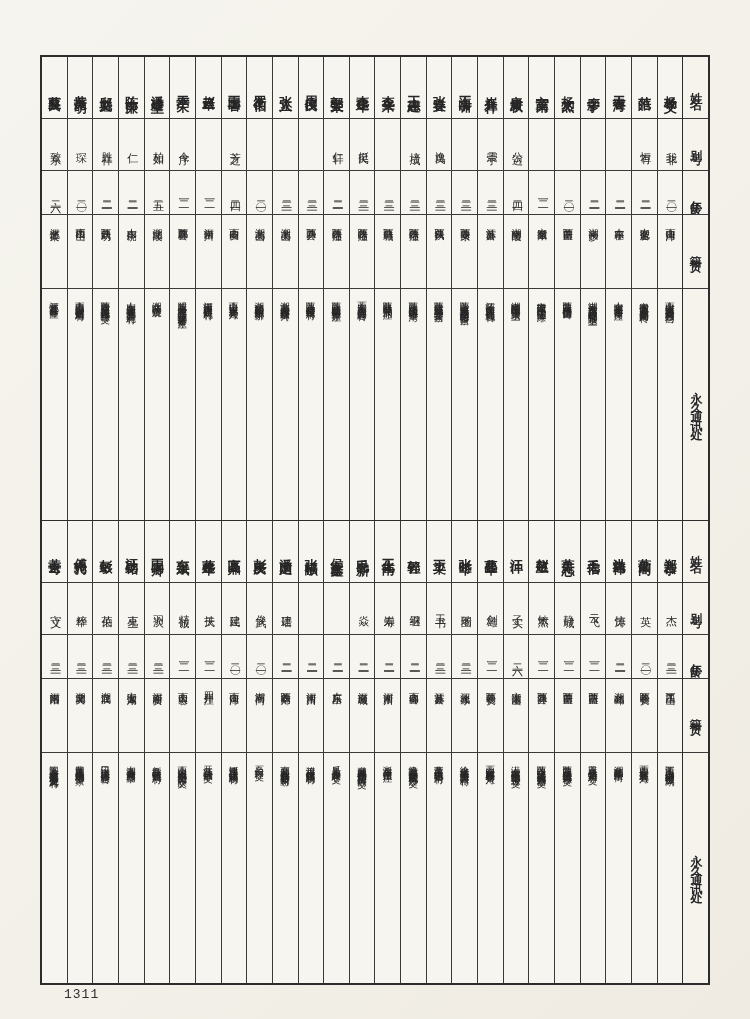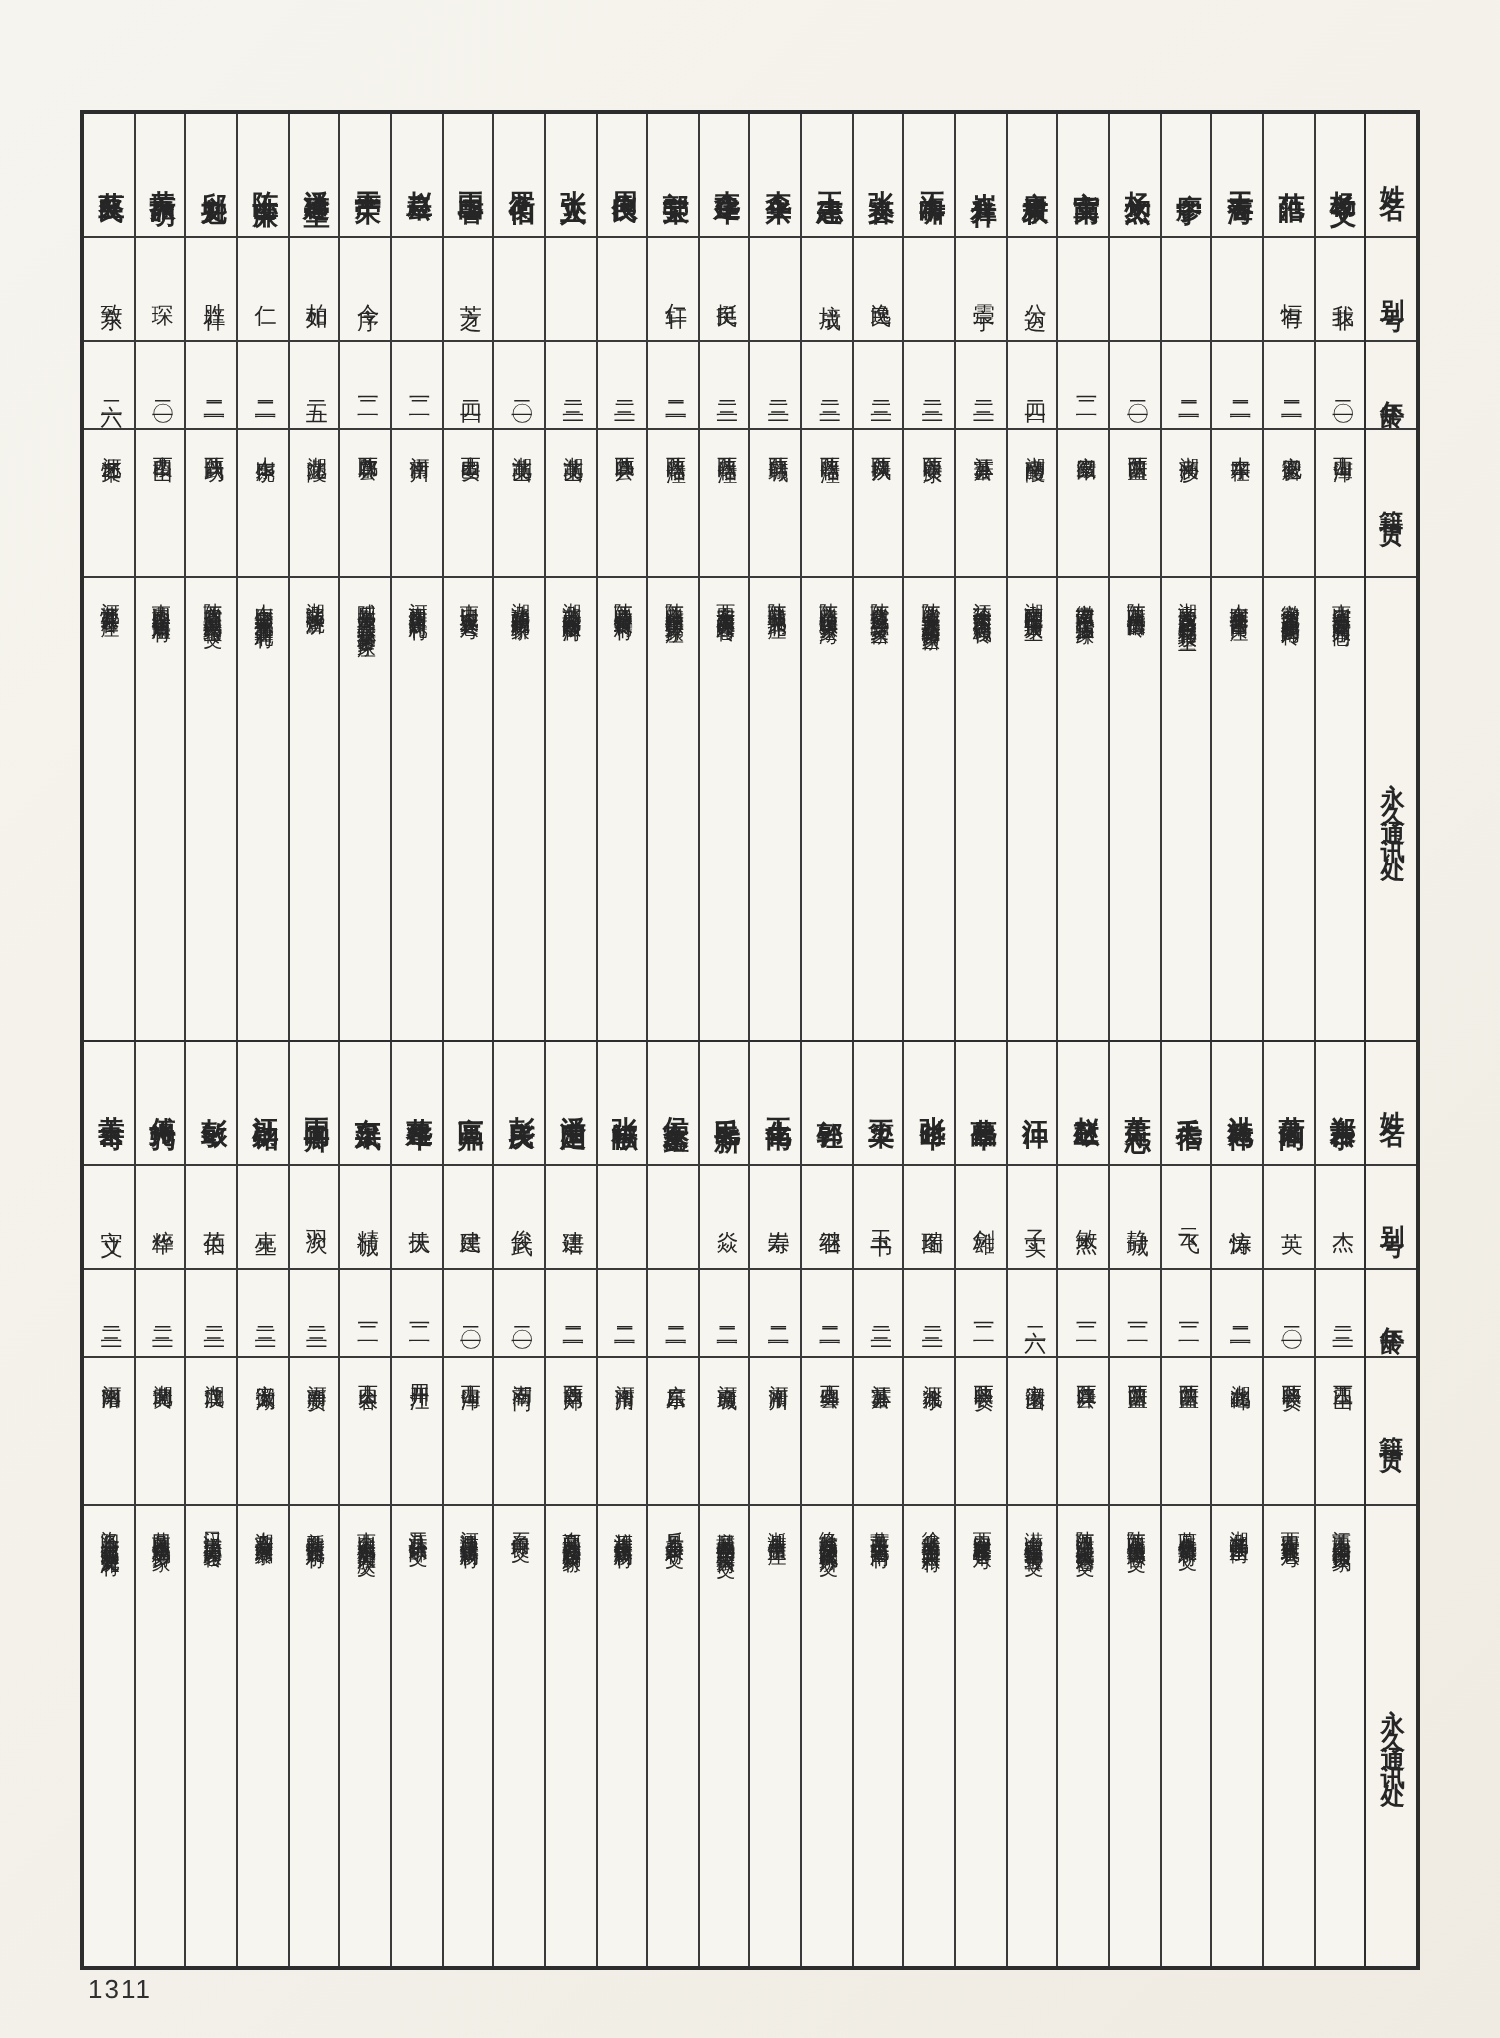--- a/index.html
+++ b/index.html
@@ -64,22 +64,22 @@
   .c-addr .vtext{font-size:9.5px;letter-spacing:1px;line-height:11.5px;}
   .header .vtext{font-weight:700;font-size:12.5px;}
   .header .c-name .vtext{letter-spacing:6px;}
   .header .c-hao .vtext{font-size:12px;letter-spacing:5px;}
   .header .c-age .vtext{font-size:12px;letter-spacing:3px;}
   .header .c-native .vtext{font-size:12px;letter-spacing:6px;}
   .header .c-addr .vtext{font-size:12px;letter-spacing:9px;}
   .header .c-native{align-items:center;padding-top:0;}
   .header .c-addr{align-items:center;padding:0;}
   .pagenum{
-    position:absolute;left:44px;top:987px;
-    font-family:Liberation Sans, sans-serif;
+    position:absolute;left:64px;top:987px;
+    font-family:Liberation Mono, monospace;
     font-size:13px;color:#2f2f2f;letter-spacing:1px;
   }
 </style>
 </head>
 <body>
 
 <div class="page">
   <div class="frame">
     <div class="vtable top" id="table-0">
   <div class="vcol header">

